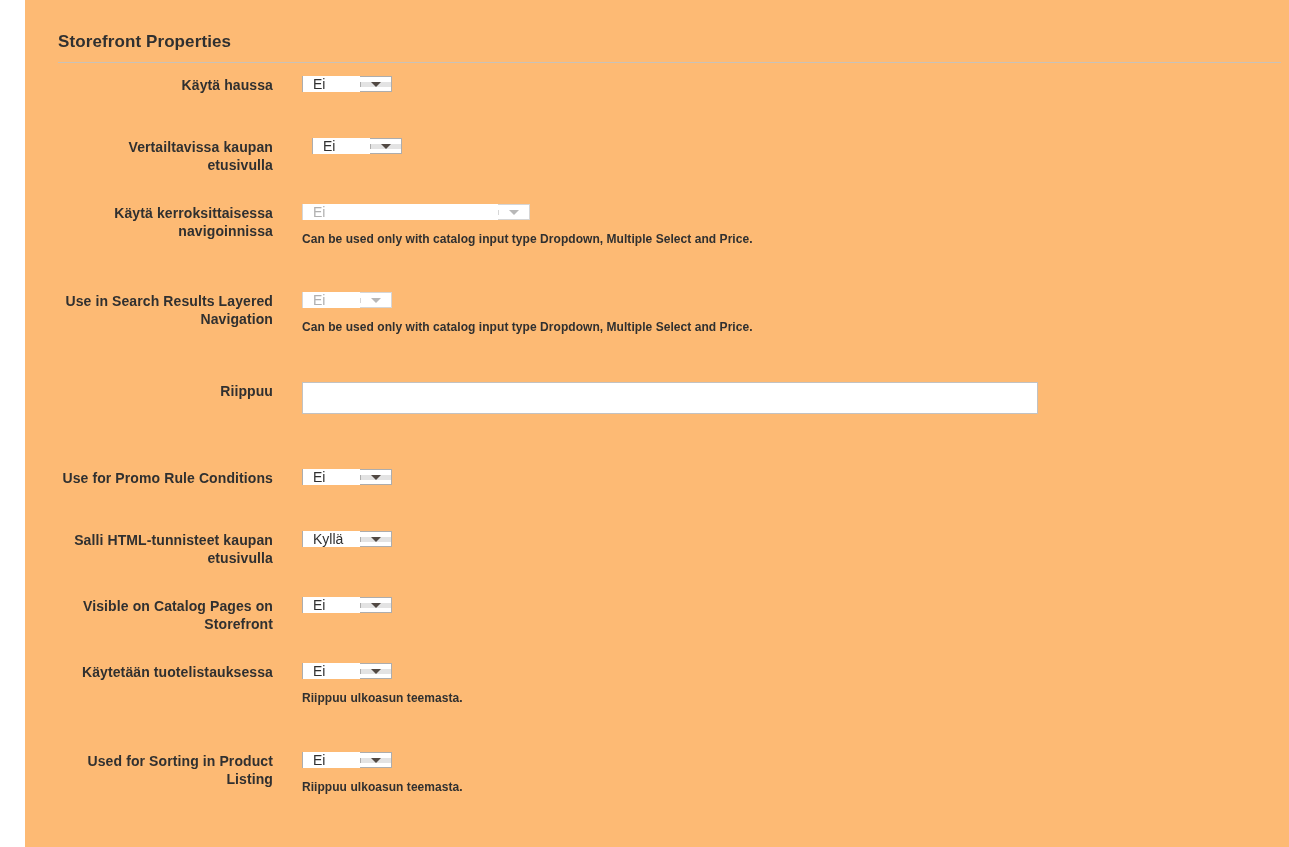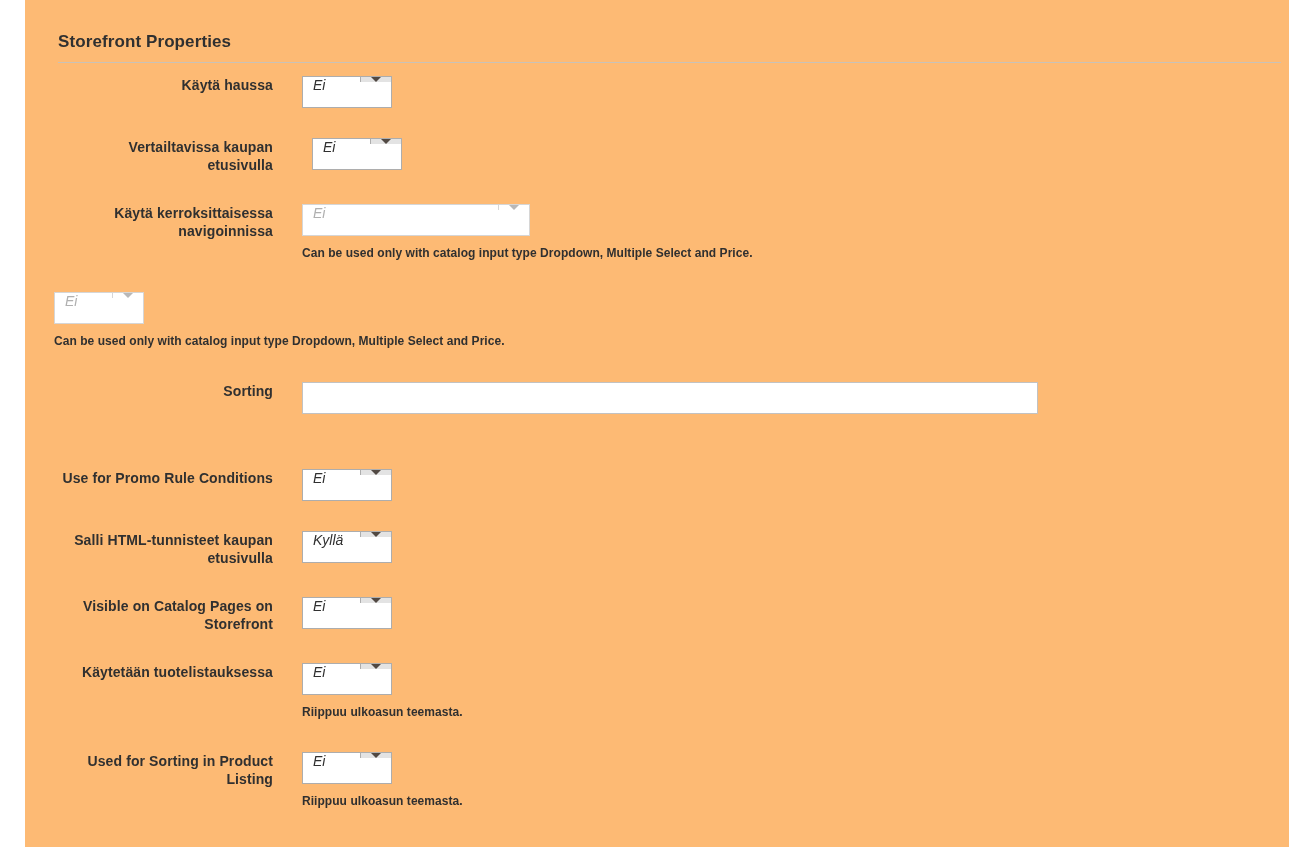--- a/index.html
+++ b/index.html
@@ -76,26 +76,25 @@
     letter-spacing: 0.1px;
   }
   .control-col {
     flex: 1 1 auto;
     padding-left: 29px;     
   }
 
   
   .select {
     display: inline-flex;
-    align-items: flex-start;
-    height: 32px;
+    align-items: center;
+    height: 16px;
     border: 1px solid #adadad;
     background: #ffffff;
     vertical-align: top;
-    font-style: italic;
   }
   .select .value {
     display: flex;
     align-items: center;
     padding: 0 10px;
     font-size: 14px;
     color: #303030;
     background: #ffffff;
     white-space: nowrap;
     overflow: hidden;
@@ -198,29 +197,30 @@
       <div class="row" style="height: 88px;">
         <div class="label-col"><span class="field-label" style="width: 210px;">Käytä kerroksittaisessa navigoinnissa</span></div>
         <div class="control-col"><div class="select wide disabled">
             <div class="value">Ei</div>
             <div class="arrow">
               <span class="chev"></span>
             </div>
           </div><div class="note">Can be used only with catalog input type Dropdown, Multiple Select and Price.</div></div>
       </div>
       <div class="row" style="height: 90px;">
+        <div class="label-col"><span class="field-label" style="width: 215px;">Use in Search Results Layered Navigation</span></div>
         <div class="control-col"><div class="select narrow disabled">
             <div class="value">Ei</div>
             <div class="arrow">
               <span class="chev"></span>
             </div>
           </div><div class="note">Can be used only with catalog input type Dropdown, Multiple Select and Price.</div></div>
       </div>
       <div class="row" style="height: 87px;">
-        <div class="label-col"><span class="field-label">Sorting</span></div>
+        <div class="label-col"><span class="field-label">Riippuu</span></div>
         <div class="control-col">
           <input type="text" class="text-input" value="" style="">
         </div>
       </div>
       <div class="row" style="height: 62px;">
         <div class="label-col"><span class="field-label">Use for Promo Rule Conditions</span></div>
         <div class="control-col"><div class="select narrow">
             <div class="value">Ei</div>
             <div class="arrow">
               <span class="chev"></span>

